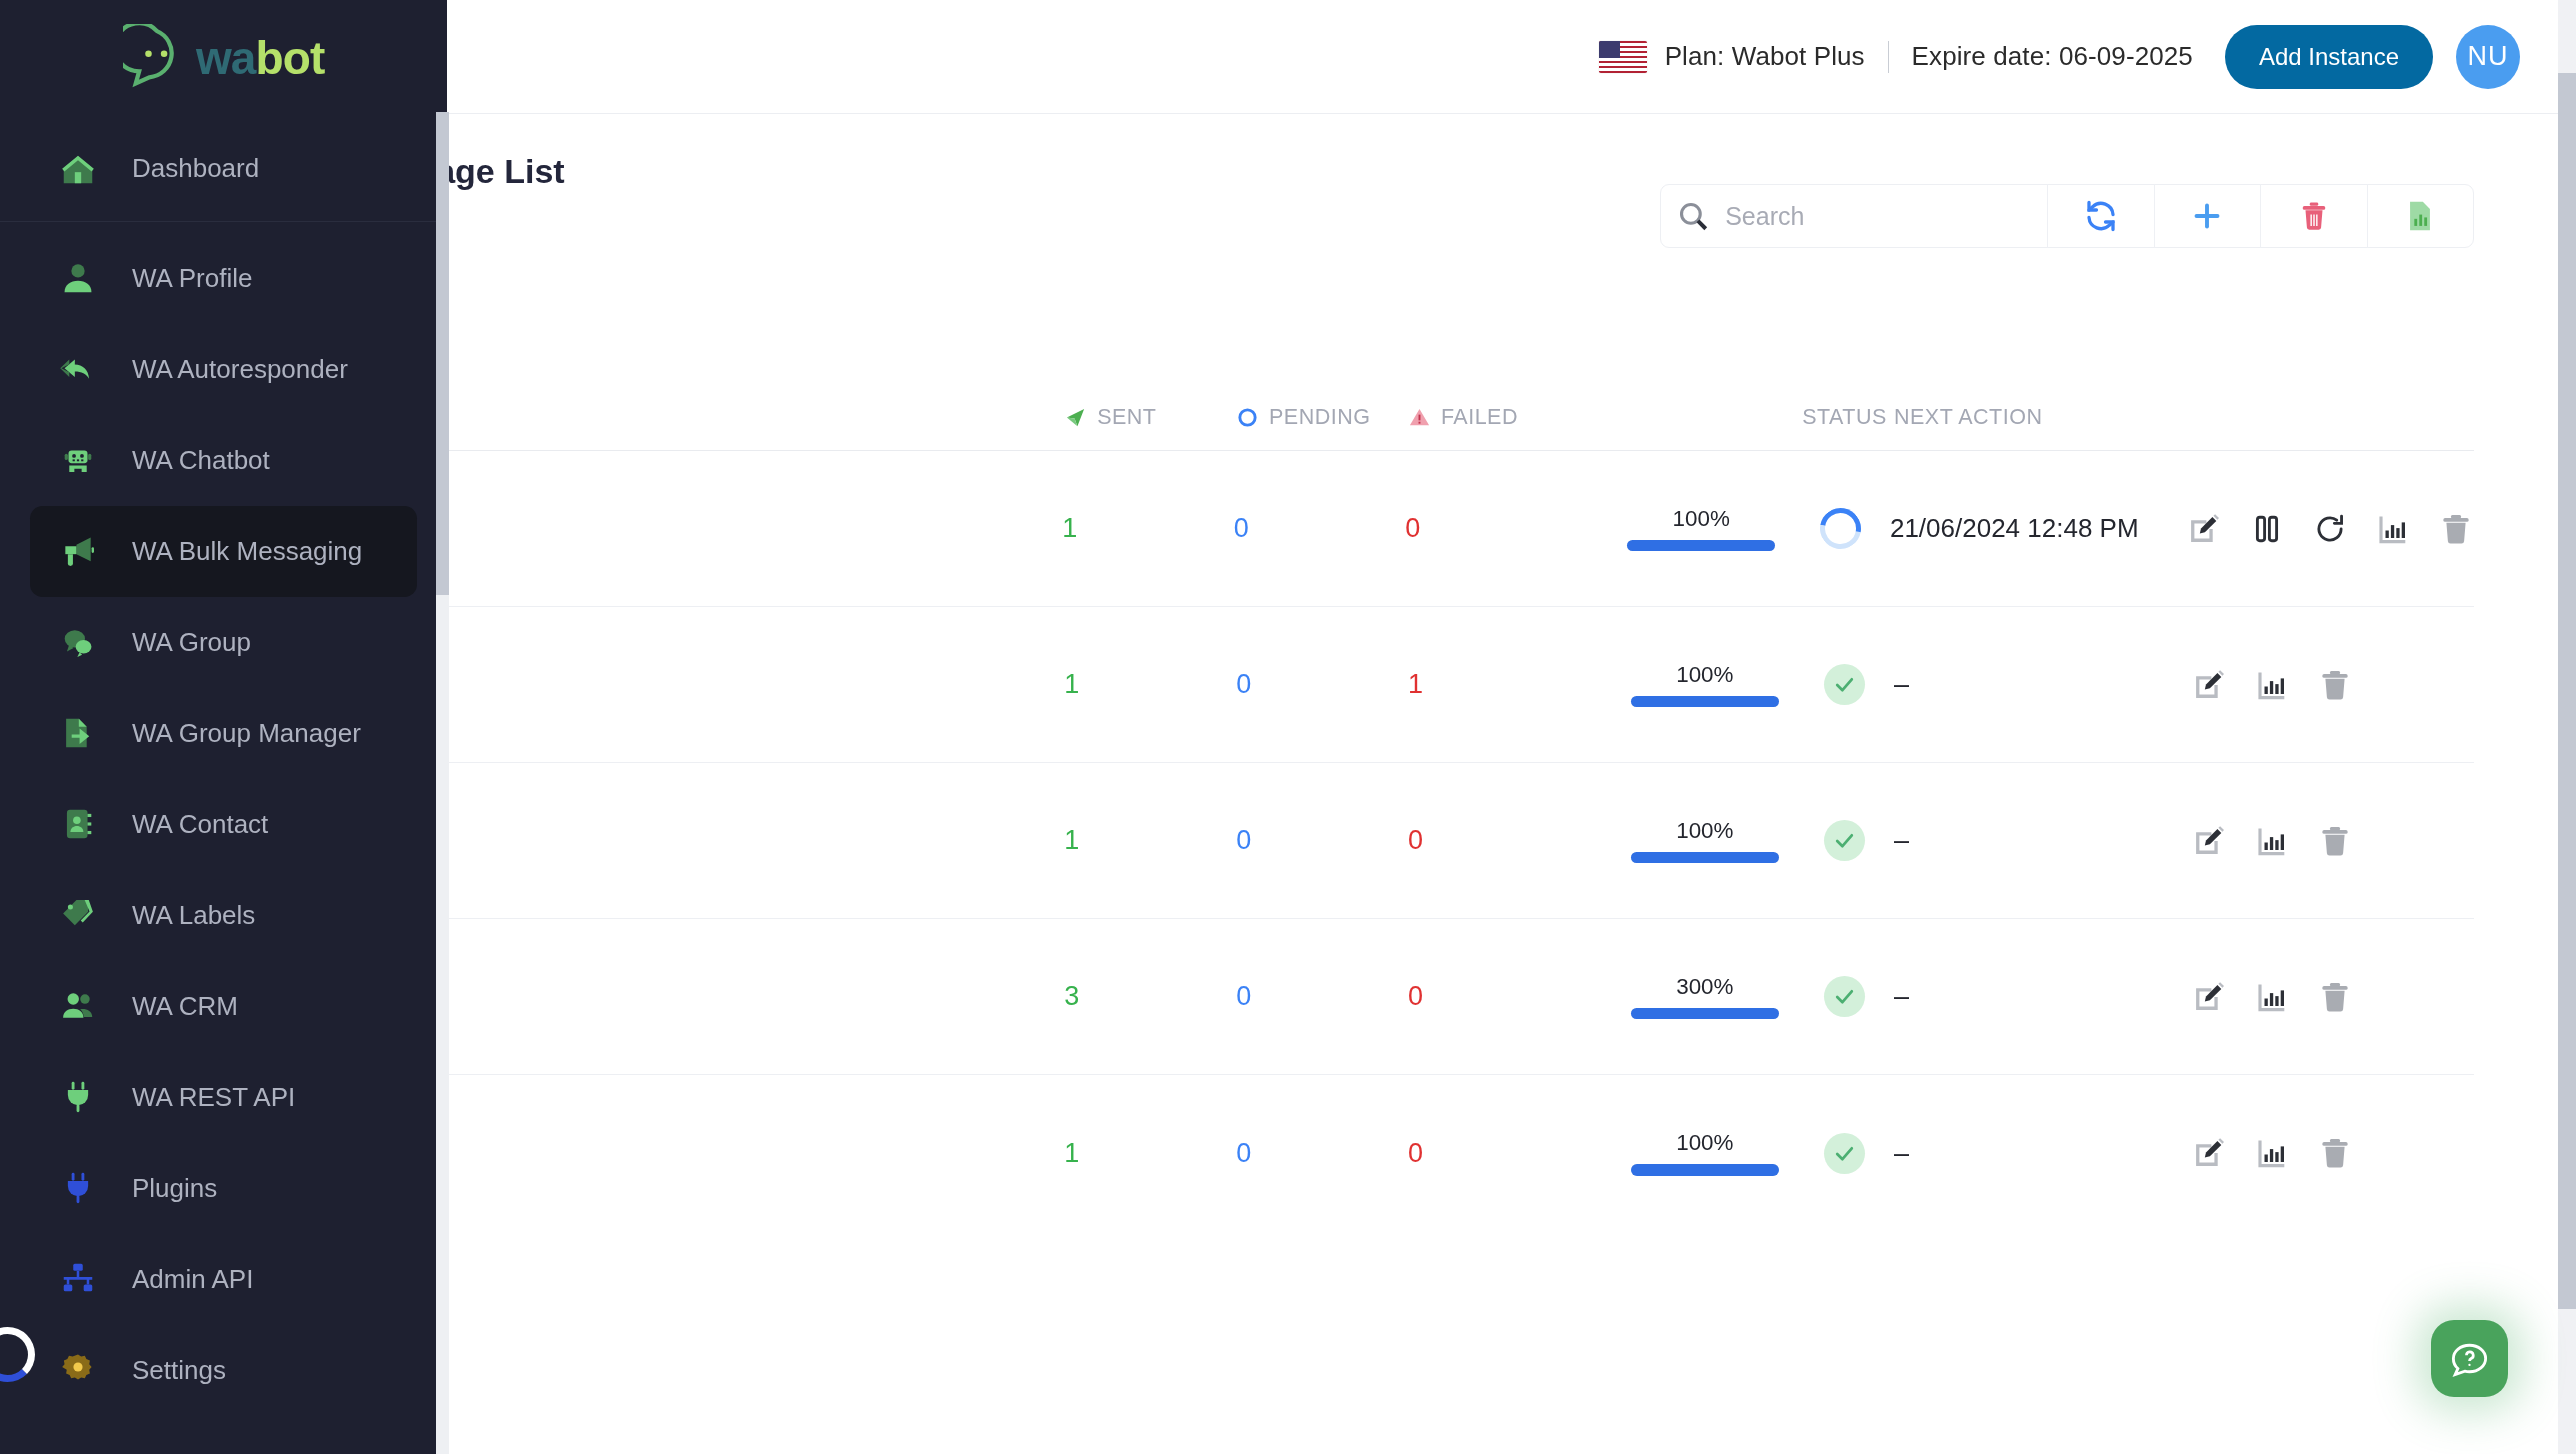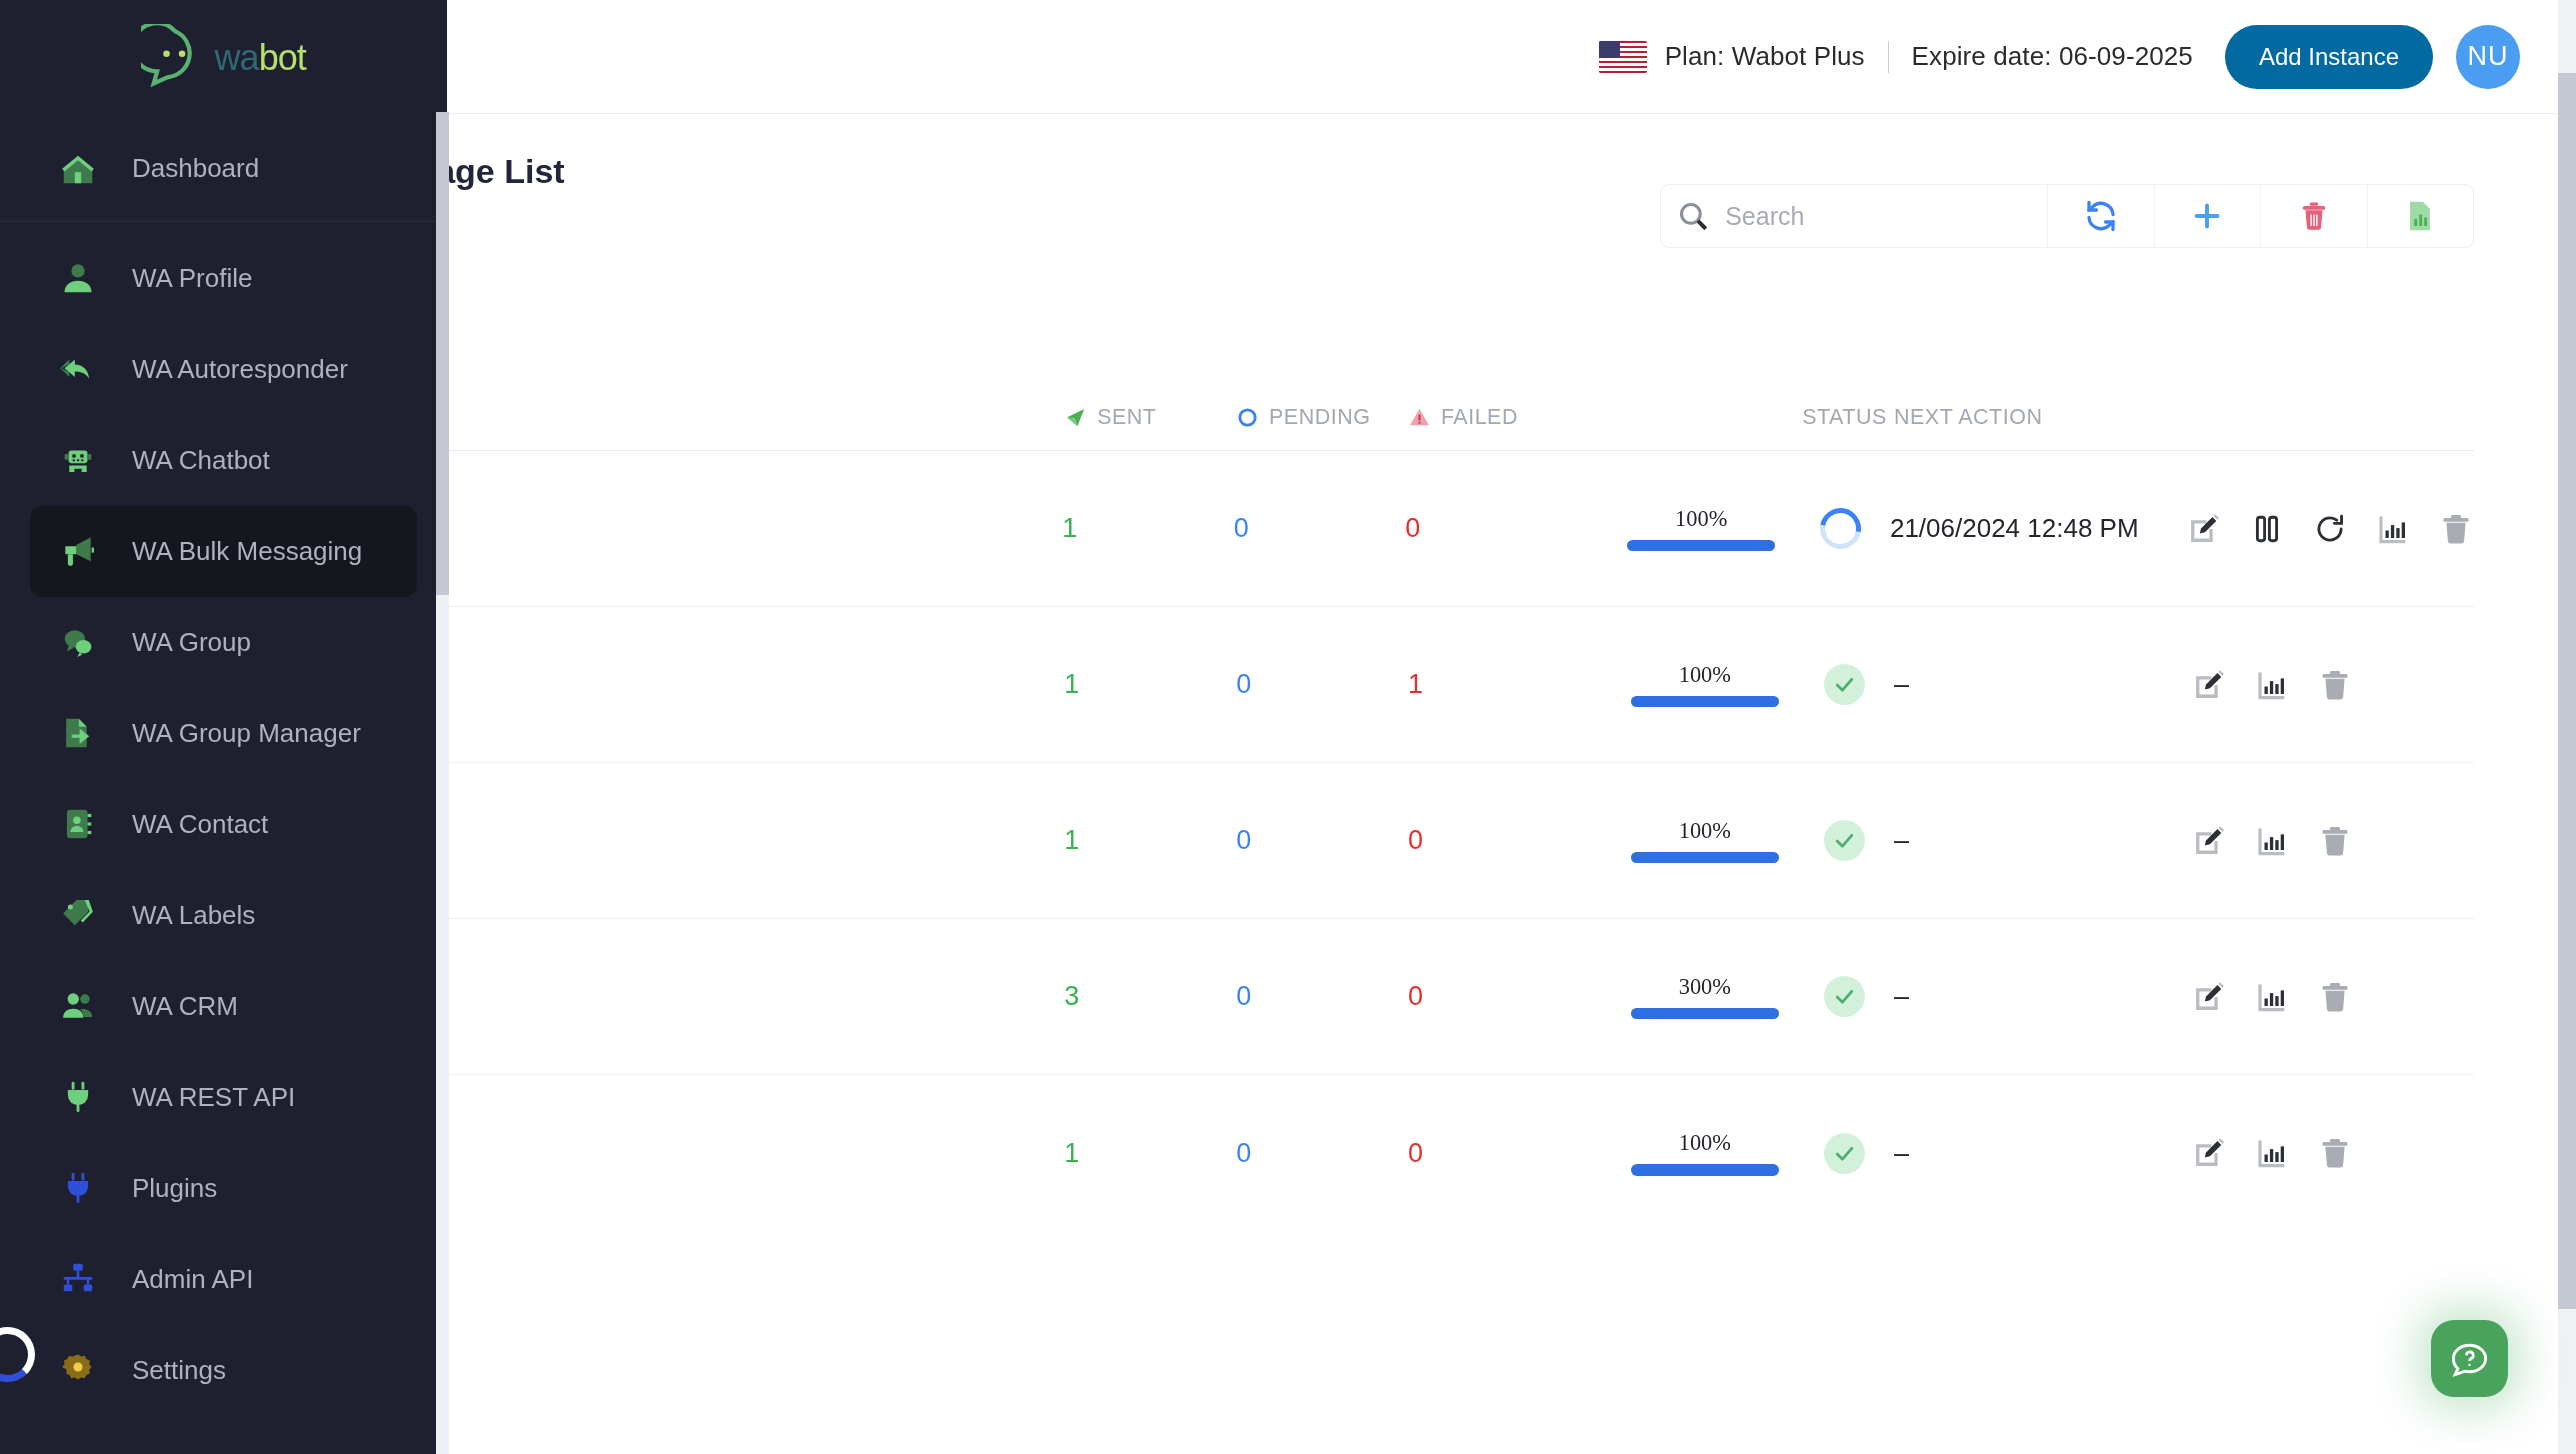--- a/index.html
+++ b/index.html
@@ -90,21 +90,21 @@
   .cell { display:flex; align-items:center; }
   .camp-name { font-size:27px; font-weight:bold; color:#23263b; }
   .camp-sub { font-size:21.5px; color:#9aa0ad; margin-top:10.7px; }
   .num { font-size:27px; }
   .num.sent { color:#37b24d; }
   .num.pend { color:#3b82f6; }
   .num.fail { color:#e03131; }
 
   .prog-wrap { width:148px; }
   .prog-label { font-size:22.4px; color:#24262e; text-align:center;
-                margin-bottom:8px;font-family:Liberation Serif, serif; }
+                margin-bottom:8px; }
   .prog-track { height:11.6px; background:#e8eaee; border-radius:6.3px; }
   .prog-fill { height:11.6px; background:#2f6fe4; border-radius:6.3px; }
 
   .status-ok {
     width:41px; height:41px; border-radius:50%; background:#d3f0da;
     display:flex; align-items:center; justify-content:center;
   }
   .spinner {
     width:41px; height:41px; border-radius:50%;
     border:5.4px solid #cfe3fb; border-top-color:#3b82f6;
@@ -116,21 +116,21 @@
   .act { cursor:pointer; display:flex; align-items:center; }
 
   
   .sidebar {
     position:absolute; left:0; top:0; width:447px; height:1454px;
     background:#1e2030; z-index:20; overflow:hidden;
   }
   .logo-box { height:116px; display:flex; align-items:center;
               justify-content:center; }
   .logo-mark { width:68px; height:68px; position:relative; flex:none; }
-  .logo-text { font-size:36px; font-weight:normal; margin-left:5.4px;
+  .logo-text { font-size:46px; font-weight:bold; margin-left:5.4px;
                letter-spacing:-0.9px; }
   .logo-wa { color:#2f6a74; }
   .logo-bot { color:#b5e06a; }
   .nav { padding-top:7.2px; }
   .nav-sep { height:0.9px; background:#2a2d3e; margin:7.2px 0 10.7px 0; }
   .nav-item {
     display:flex; align-items:center; height:91px; margin:0 30px;
     padding-left:29px; border-radius:12.5px; cursor:pointer;
   }
   .nav-item.active { background:#15171f; }

